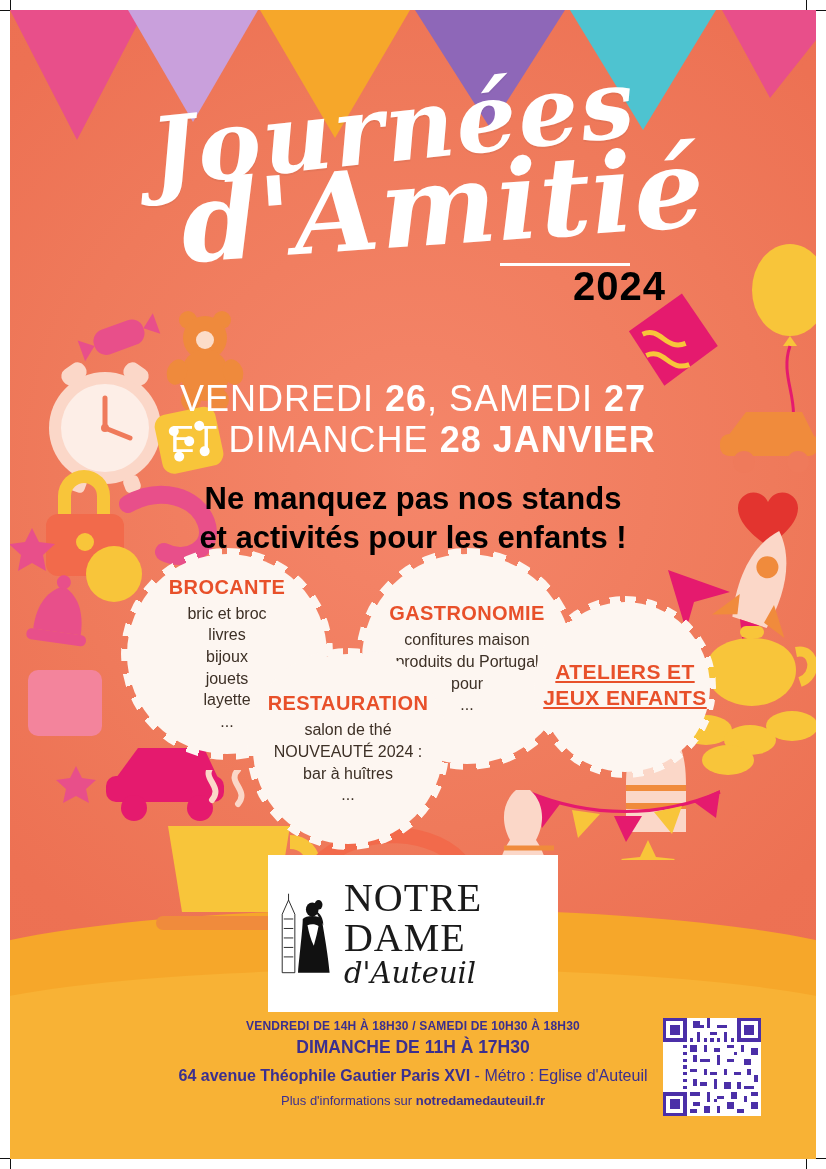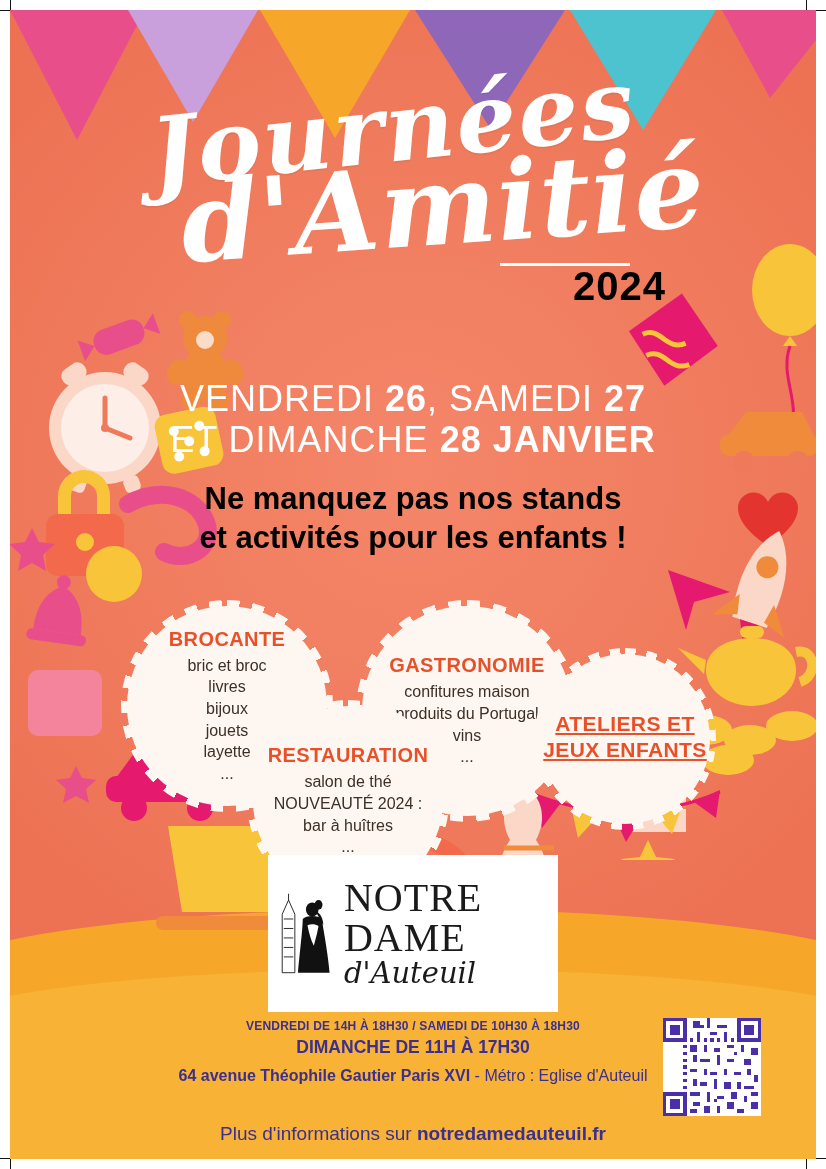--- a/index.html
+++ b/index.html
@@ -158,21 +158,21 @@
     color: #000000;
     font-size: 31px;
     font-weight: bold;
     line-height: 1.25;
     z-index: 20;
   }
 
   
   .bubbles {
     position: absolute;
-    top: 586px;
+    top: 534px;
     left: 0;
     width: 806px;
     height: 290px;
     z-index: 22;
   }
   .bubble {
     position: absolute;
     background: #fdf6f1;
     border-radius: 50%;
     text-align: center;
@@ -263,23 +263,22 @@
     font-size: 17.5px;
     font-weight: bold;
     line-height: 1.45;
   }
   .f-line3 {
     font-size: 16px;
     line-height: 1.9;
   }
   .f-line3 b { font-weight: bold; }
   .f-line4 {
-    font-size: 19px;
+    font-size: 13px;
     line-height: 1.6;
-    margin-top: 28px;
   }
   .f-line4 b { font-weight: bold; }
 
   .qr {
     position: absolute;
     right: 55px;
     top: 1008px;
     width: 98px;
     height: 98px;
     z-index: 26;
@@ -500,21 +499,21 @@
         <p>bijoux</p>
         <p>jouets</p>
         <p>layette</p>
         <p>...</p>
       </div>
 
       <div class="bubble" id="bubble-gastronomie">
         <h3>GASTRONOMIE</h3>
         <p>confitures maison</p>
         <p>produits du Portugal</p>
-        <p>vins</p>
+        <p>pour</p>
         <p>...</p>
       </div>
 
       <div class="bubble" id="bubble-ateliers">
         <h3>ATELIERS ET JEUX ENFANTS</h3>
       </div>
 
       <div class="bubble" id="bubble-restauration">
         <h3>RESTAURATION</h3>
         <p>salon de thé</p>

